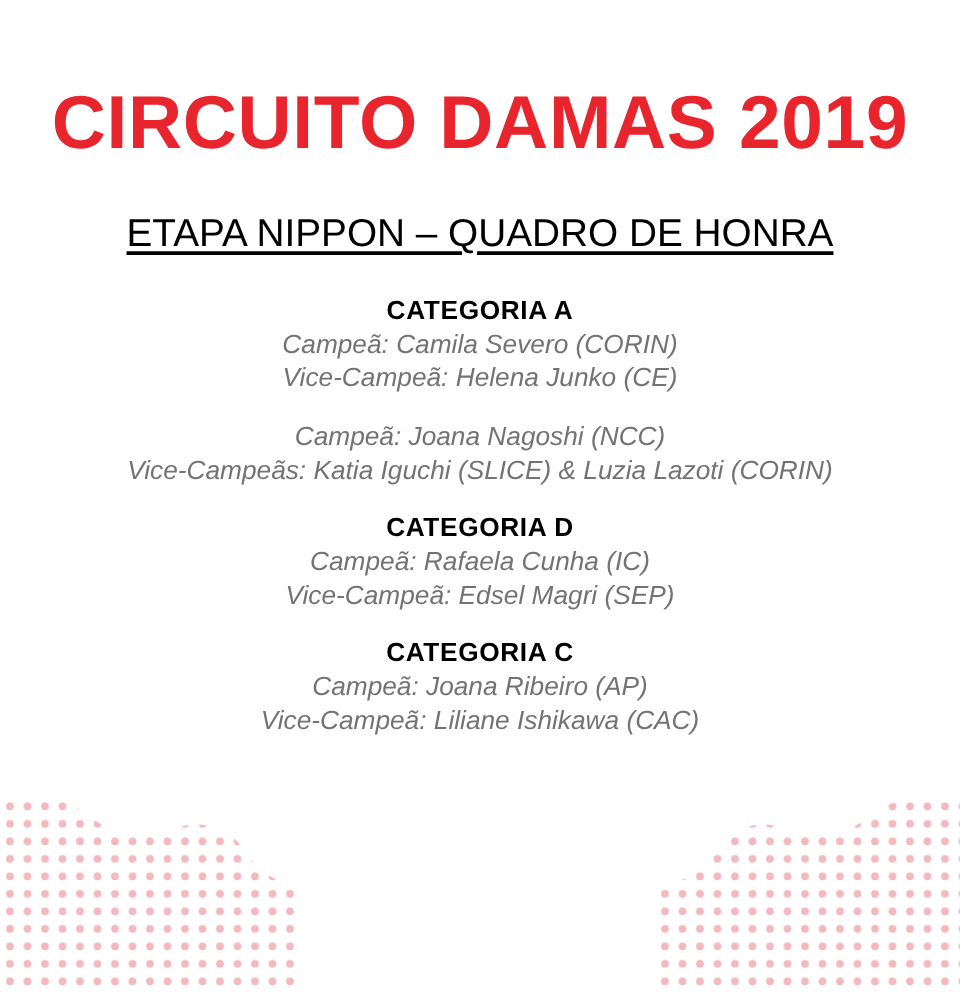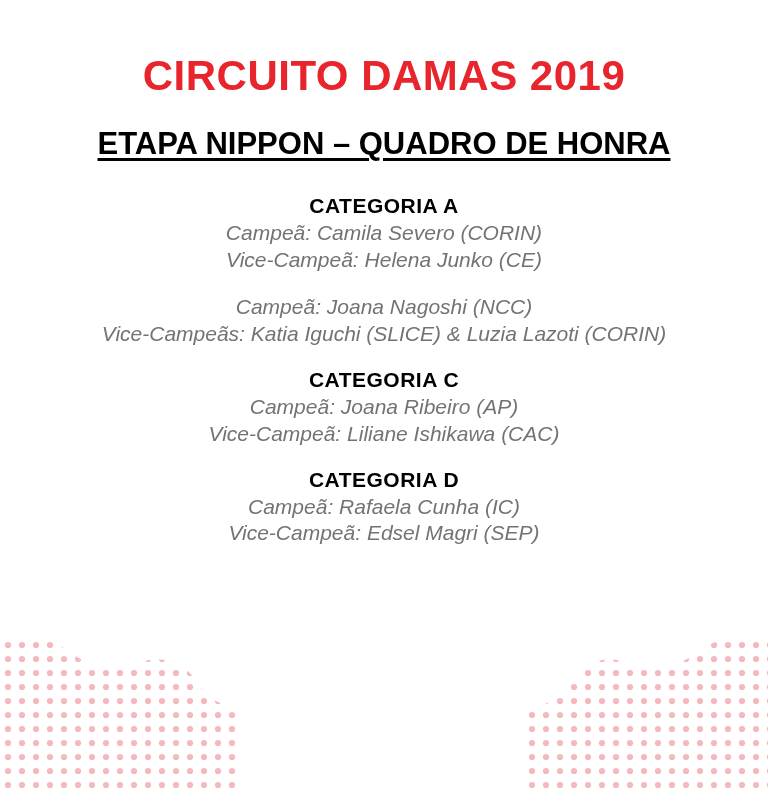--- a/index.html
+++ b/index.html
@@ -31,30 +31,30 @@
     pointer-events: none;
   }
   .dots.left  { left: -10px; }
   .dots.right { right: -10px; }
 
   
   .title-main {
     text-align: center;
     color: #e8242c;
     font-weight: bold;
-    font-size: 42px;
+    font-size: 60px;
     letter-spacing: 0.5px;
     padding-top: 26px;
     line-height: 1.05;
     font-family: "Liberation Sans", sans-serif;
   }
   .title-sub {
     text-align: center;
     color: #000000;
-    font-weight: bold;
+    font-weight: normal;
     font-size: 31px;
     text-decoration: underline;
     text-underline-offset: 4px;
     margin-top: 24px;
     font-family: "Liberation Sans", sans-serif;
   }
 
   
   .categories {
     margin-top: 32px;
@@ -130,27 +130,27 @@
       <div class="cat-line">Campeã: Camila Severo (CORIN)</div>
       <div class="cat-line">Vice-Campeã: Helena Junko (CE)</div>
     </div>
 
     <div class="category">
       <div class="cat-line">Campeã: Joana Nagoshi (NCC)</div>
       <div class="cat-line">Vice-Campeãs: Katia Iguchi (SLICE) &amp; Luzia Lazoti (CORIN)</div>
     </div>
 
     <div class="category">
+      <div class="cat-name">CATEGORIA  D</div>
+      <div class="cat-line">Campeã: Rafaela Cunha (IC)</div>
+      <div class="cat-line">Vice-Campeã: Edsel Magri (SEP)</div>
+    </div>
+
+    <div class="category">
       <div class="cat-name">CATEGORIA  C</div>
       <div class="cat-line">Campeã: Joana Ribeiro (AP)</div>
       <div class="cat-line">Vice-Campeã: Liliane Ishikawa (CAC)</div>
-    </div>
-
-    <div class="category">
-      <div class="cat-name">CATEGORIA  D</div>
-      <div class="cat-line">Campeã: Rafaela Cunha (IC)</div>
-      <div class="cat-line">Vice-Campeã: Edsel Magri (SEP)</div>
     </div>
 
   </div>
 
 
 </div>
 
 </body></html>

